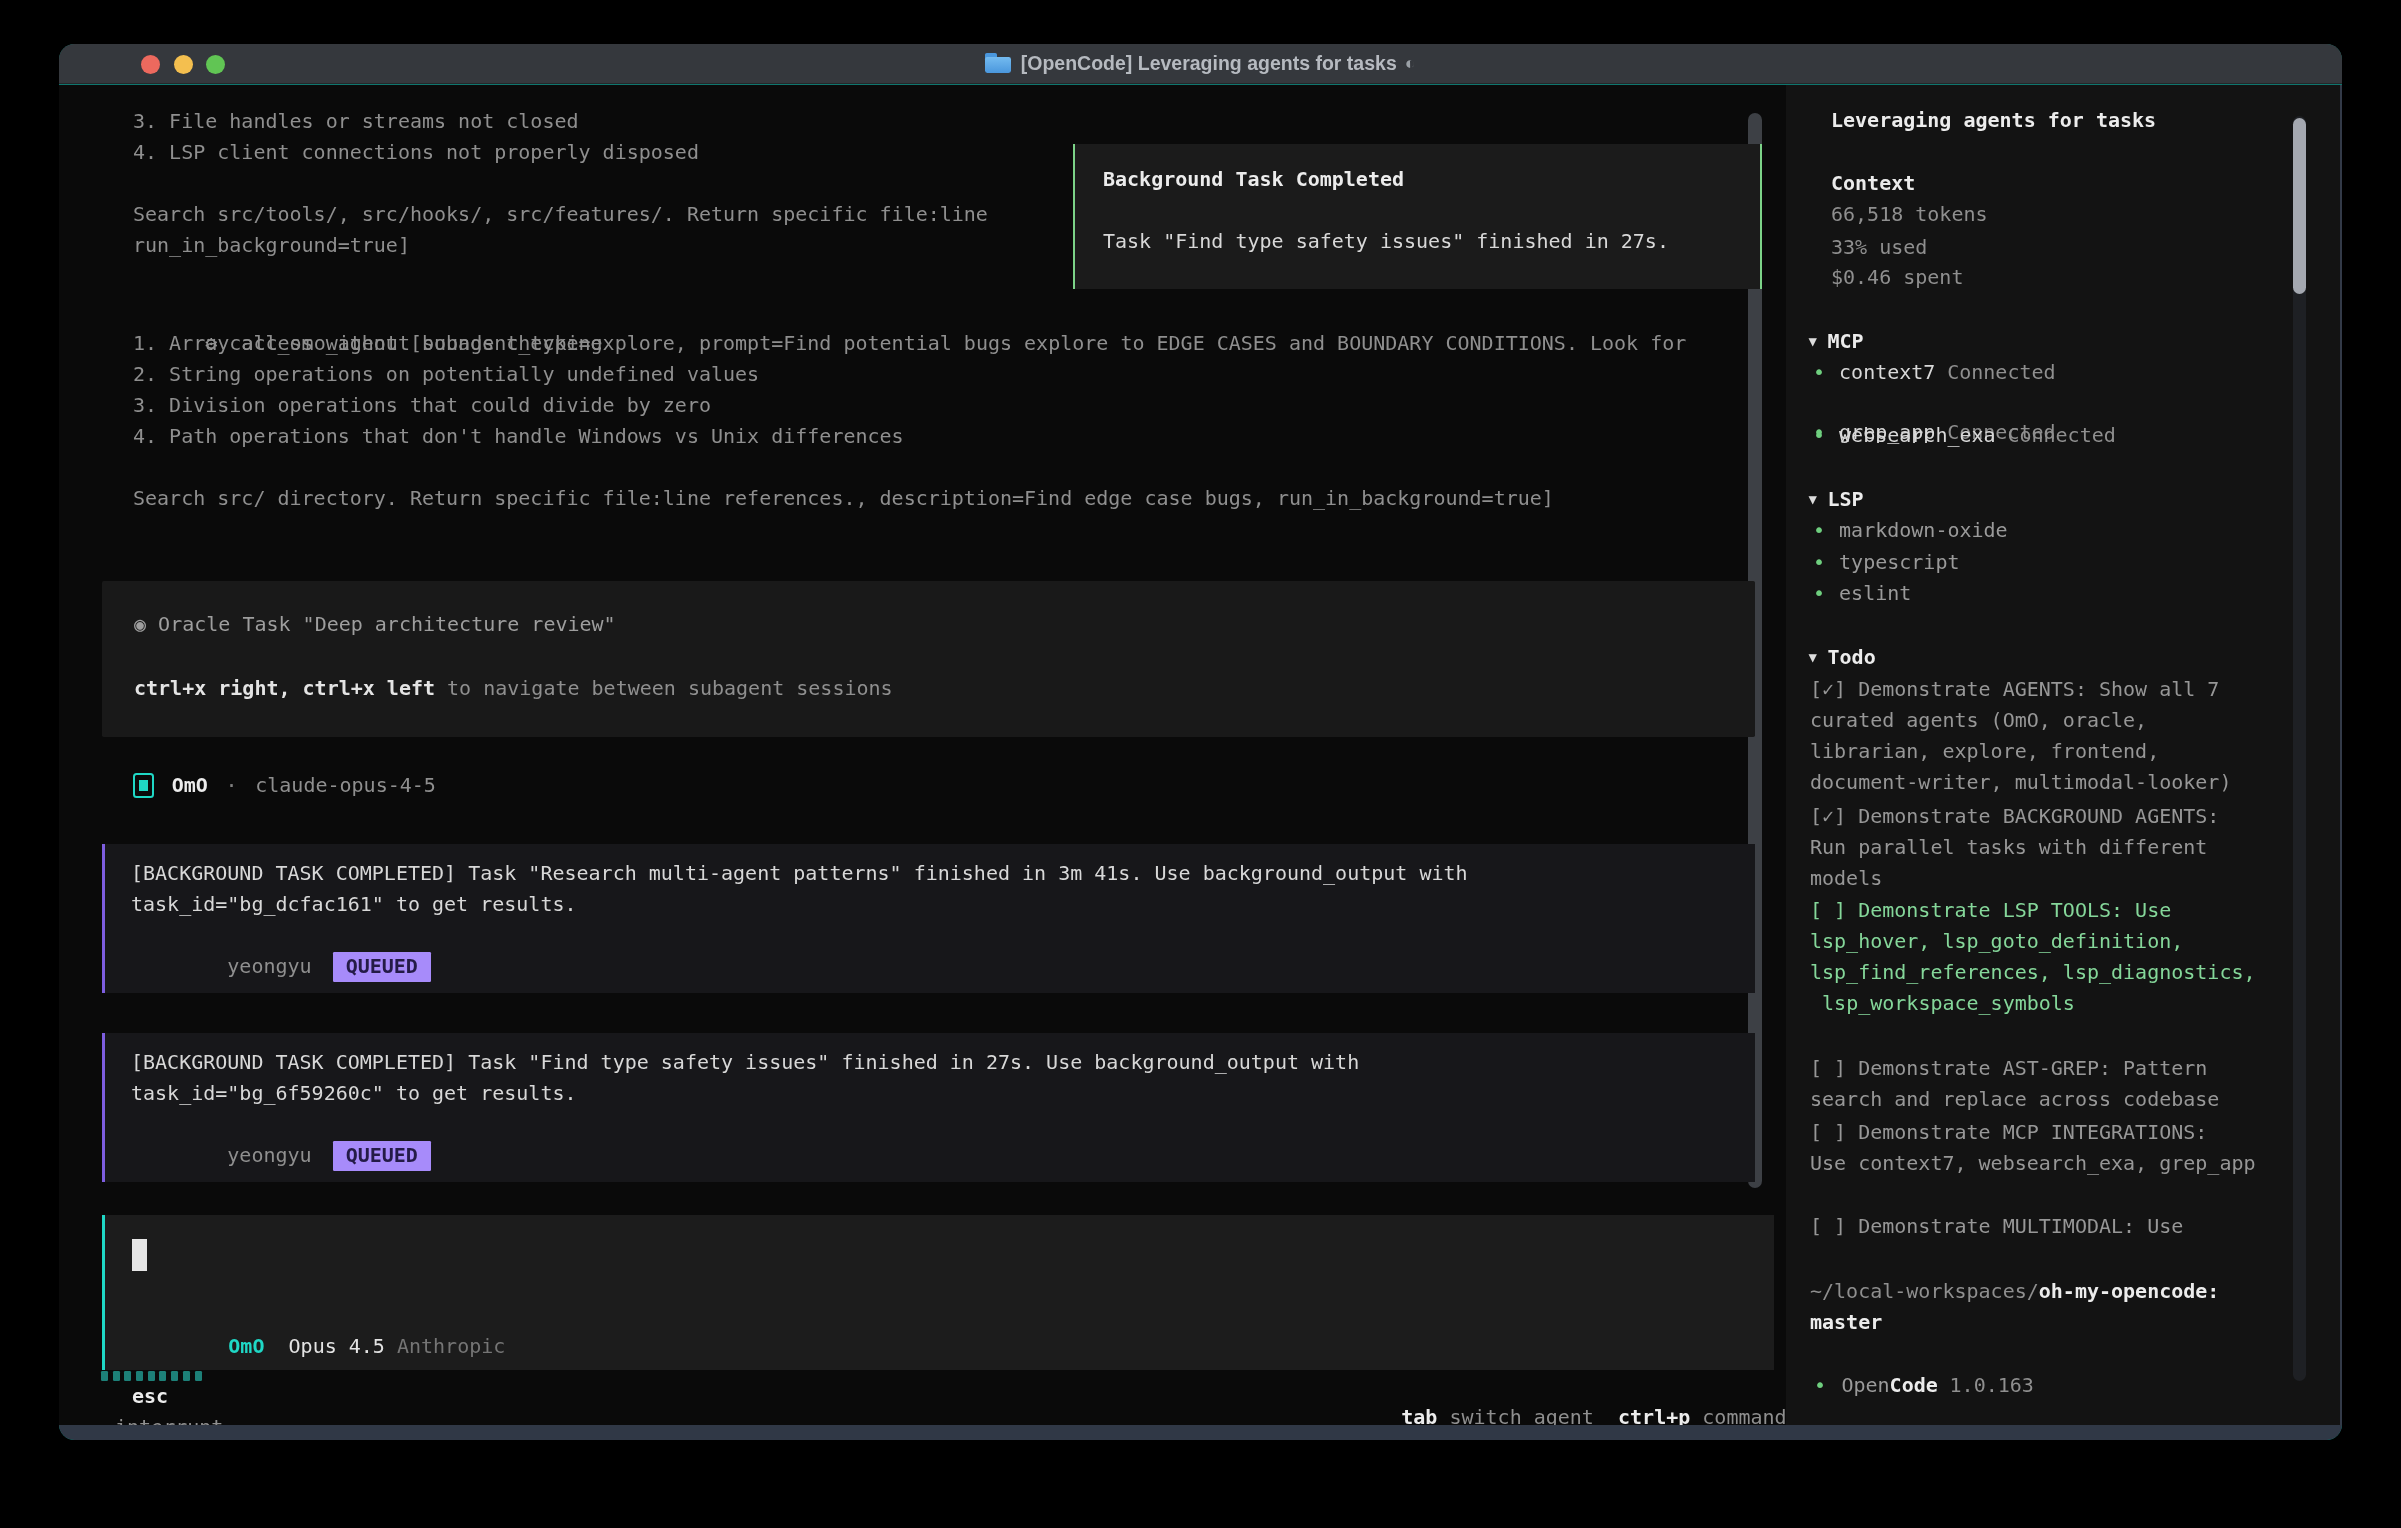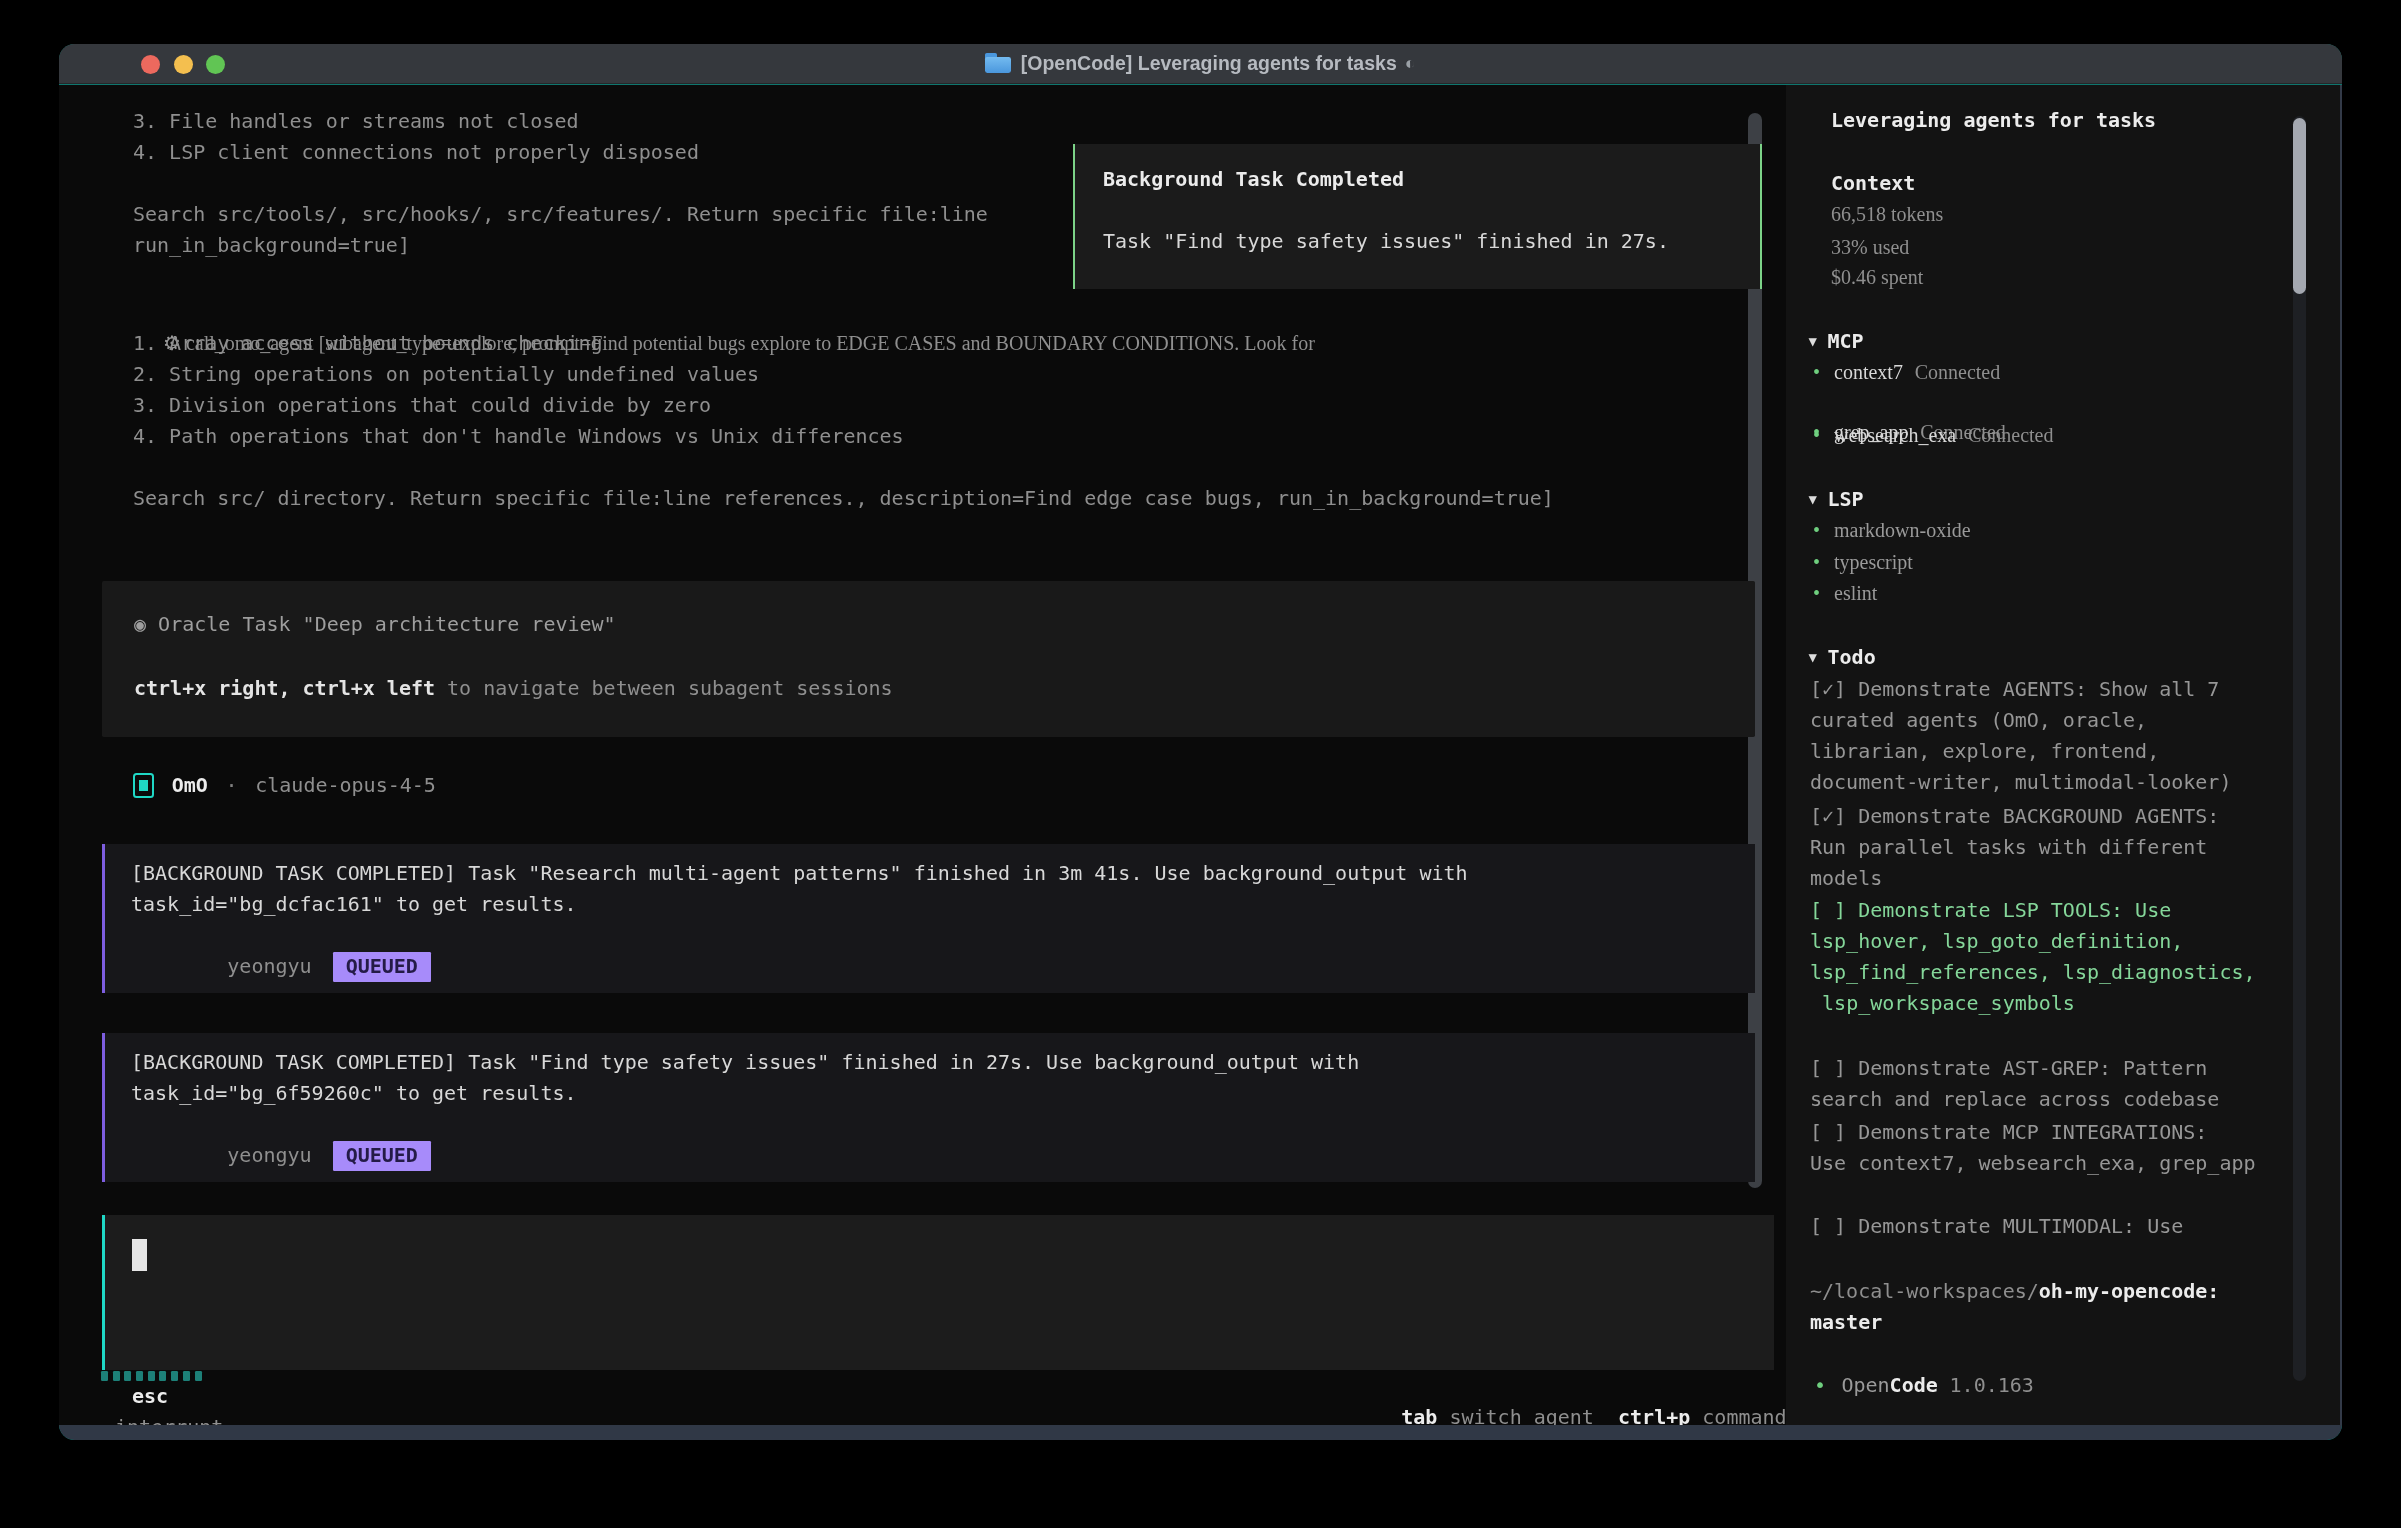--- a/index.html
+++ b/index.html
@@ -24,21 +24,21 @@
   .folder::after { content:""; position:absolute; left:0; top:3.5px; width:26px; height:16.5px;
                    background:linear-gradient(#74bbf0,#4a97dd); border-radius:2.4px; }
   .session-ind { margin-left:8.3px; color:#9aa0a6; font-size:17.7px; }
 
   
   .content { position:absolute; left:0; top:41px; right:0; bottom:15.4px; background:#0a0a0a; }
   .bottomstrip { position:absolute; left:0; bottom:0; right:0; height:15.4px; background:#303846;
                  border-radius:0 0 15.4px 15.4px; }
 
   .pre { position:absolute; white-space:pre-wrap; }
-  .row { position:absolute; white-space:pre;font-family:Liberation Serif, serif; }
+  .row { position:absolute; white-space:pre; }
   .grey { color:#8f8f8f; } .dim { color:#757575; } .bright { color:#ececec; font-weight:bold; }
   .body-txt { color:#d8d8d8; }
 
   
   .main-scrollbar { position:absolute; left:1689px; top:28px; width:14px; height:1075px;
                     background:#3d4045; border-radius:7px; }
 
   
   .toast { position:absolute; left:1014px; top:59px; width:689px; height:145px; background:#1b1b1b;
            border-left:2.4px solid #7cd388; border-right:2.4px solid #7cd388; padding:20px 0 0 28px; }
@@ -168,20 +168,23 @@
     <div class="block b2">
       <div class="pre body-txt" style="position:static;">[BACKGROUND TASK COMPLETED] Task "Find type safety issues" finished in 27s. Use background_output with
 task_id="bg_6f59260c" to get results.</div>
       <div class="meta">
         <span class="grey">yeongyu</span><span class="badge">QUEUED</span>
       </div>
     </div>
 
     <div class="input-box">
       <div class="cursor"></div>
+      <div class="model-row">
+        <span class="teal">OmO</span><span>  </span><span style="color:#e3e3e3;">Opus 4.5</span><span> </span><span class="dim">Anthropic</span>
+      </div>
     </div>
 
     <div class="status-left">
       <span class="dots">
         <span class="dot"></span>
           <span class="dot"></span>
           <span class="dot"></span>
           <span class="dot"></span>
           <span class="dot"></span>
           <span class="dot"></span>

